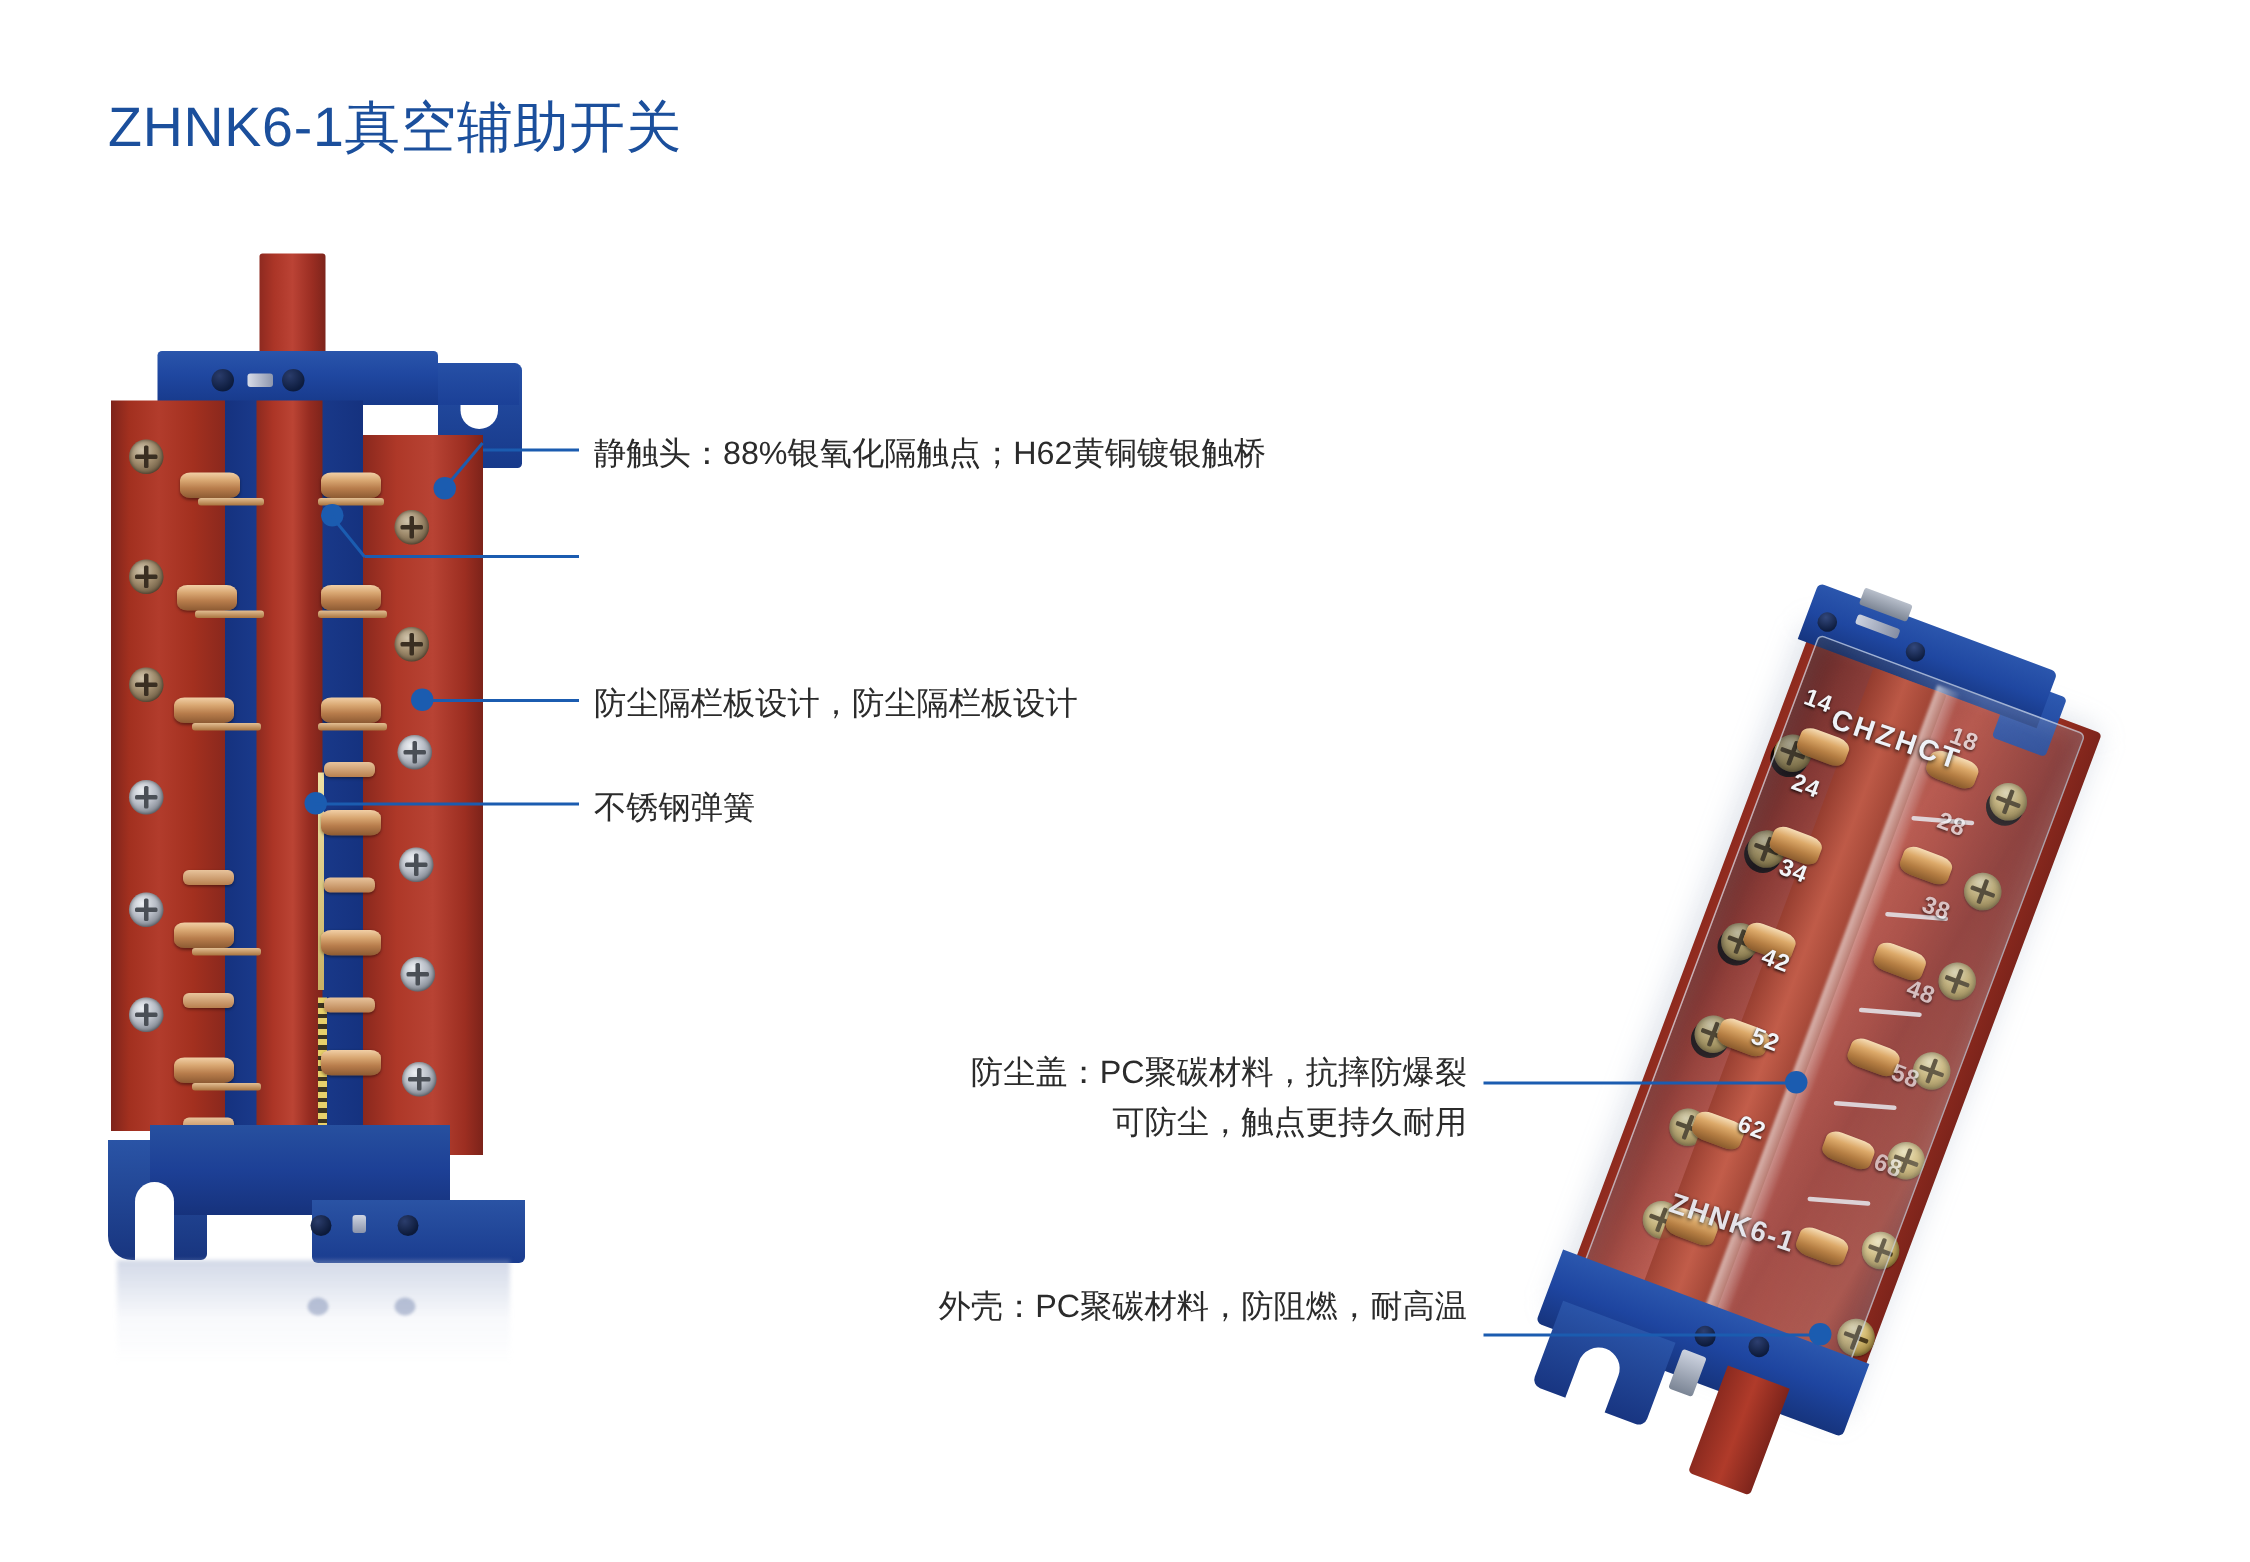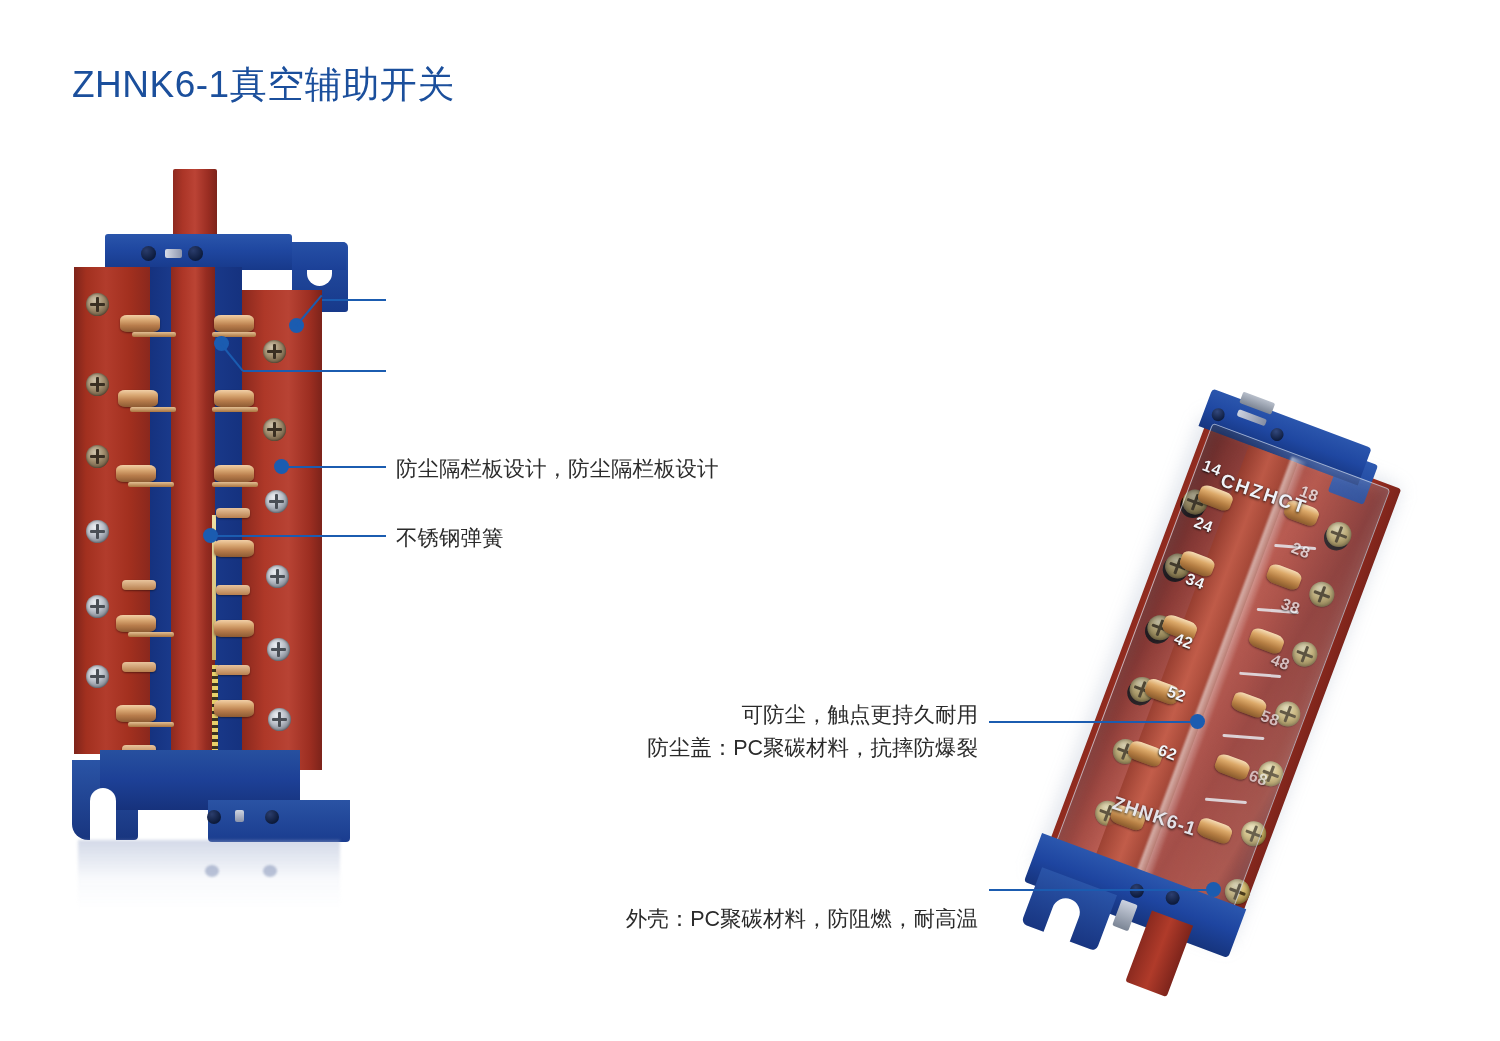--- a/index.html
+++ b/index.html
@@ -439,37 +439,38 @@
       <div class="r-base-notch"></div>
       <div class="r-base-screw" style="left:150px;top:498px;"></div>
       <div class="r-base-screw" style="left:186px;top:492px;"></div>
       <div class="r-base-clip"></div>
     </div>
   </div>
 
   <div class="dot" style="left:296px;top:325px;"></div>
   <div class="leader" style="left:296px;top:325px;width:40px;transform:rotate(-50deg);"></div>
   <div class="leader" style="left:322px;top:299px;width:64px;"></div>
+  <div class="label" style="left:396px;top:286px;">静触头：88%银氧化隔触点；H62黄铜镀银触桥</div>
 
   <div class="dot" style="left:221px;top:343px;"></div>
   <div class="leader" style="left:221px;top:343px;width:35px;transform:rotate(51deg);"></div>
   <div class="leader" style="left:243px;top:370px;width:143px;"></div>
 
   <div class="dot" style="left:281px;top:466px;"></div>
   <div class="leader" style="left:281px;top:466px;width:105px;"></div>
   <div class="label" style="left:396px;top:453px;">防尘隔栏板设计，防尘隔栏板设计</div>
 
   <div class="dot" style="left:210px;top:535px;"></div>
   <div class="leader" style="left:210px;top:535px;width:176px;"></div>
   <div class="label" style="left:396px;top:522px;">不锈钢弹簧</div>
 
   <div class="dot" style="left:1197px;top:721px;"></div>
   <div class="leader" style="left:989px;top:721px;width:205px;"></div>
   <div class="label right-al" style="left:440px;top:699px;width:538px;">
+    <div>防尘盖：PC聚碳材料，抗摔防爆裂</div>
     <div>可防尘，触点更持久耐用</div>
-    <div>防尘盖：PC聚碳材料，抗摔防爆裂</div>
   </div>
 
   <div class="dot" style="left:1213px;top:889px;"></div>
   <div class="leader" style="left:989px;top:889px;width:221px;"></div>
-  <div class="label right-al" style="left:440px;top:855px;width:538px;margin-top:48px;">外壳：PC聚碳材料，防阻燃，耐高温</div>
+  <div class="label right-al" style="left:440px;top:855px;width:538px;">外壳：PC聚碳材料，防阻燃，耐高温</div>
 
 </div>
 
 </body></html>

